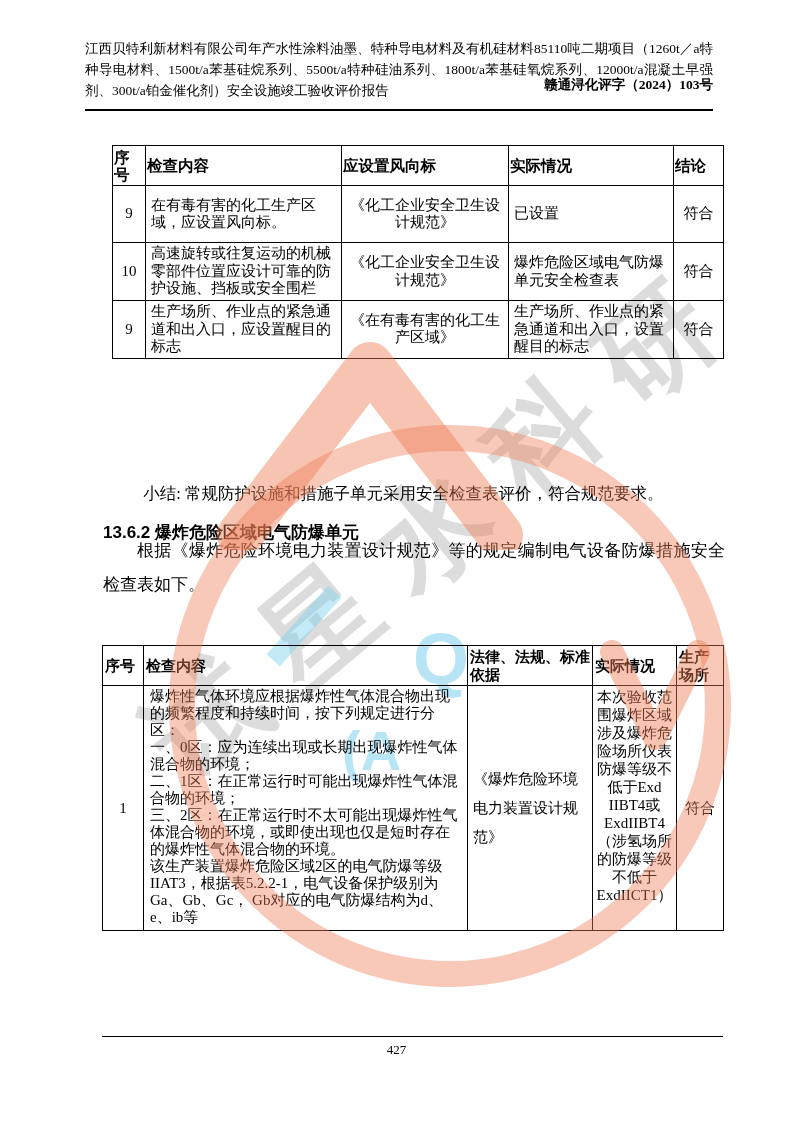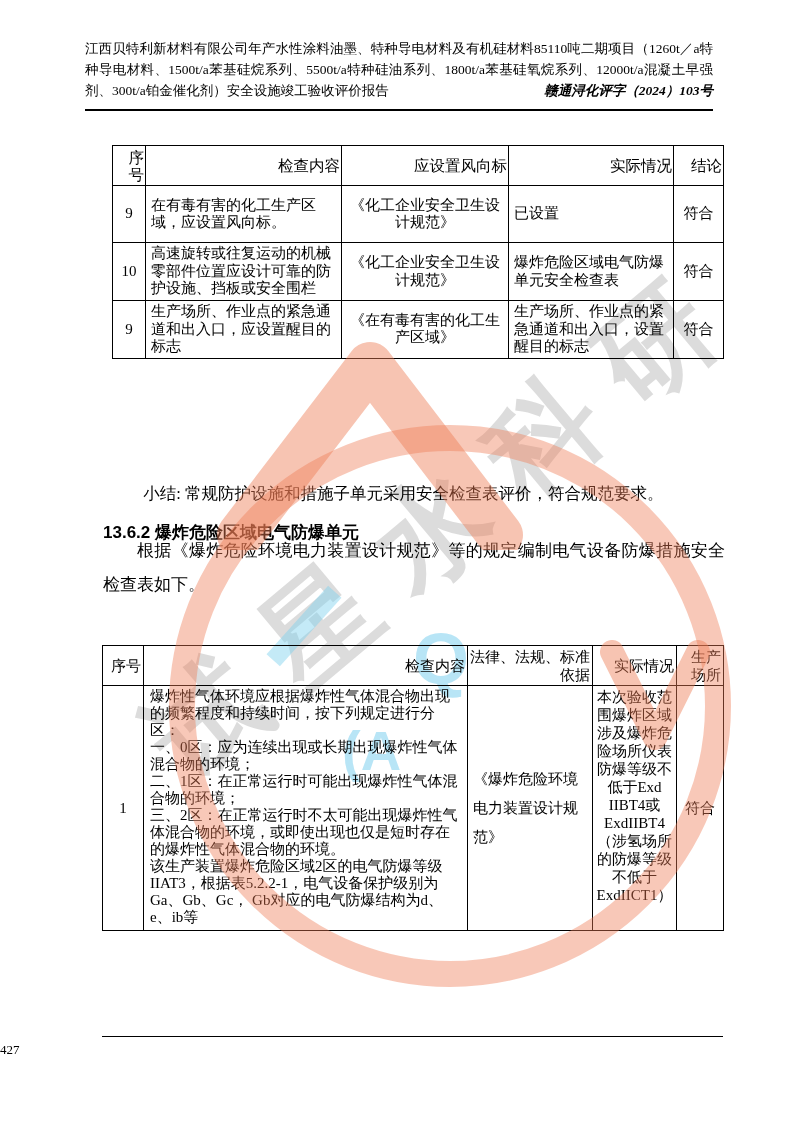--- a/index.html
+++ b/index.html
@@ -30,26 +30,26 @@
   .wm-ring-lower{left:169px;top:425px;width:562px;height:562px;}
   .wm-arch-svg{position:absolute;left:215px;top:340px;}
   .wm-v-svg{position:absolute;left:600px;top:640px;}
 
   
   .doc-header{
     position:absolute;left:85px;top:38px;width:628px;
     font-size:13.5px;line-height:21px;text-align:justify;
     border-bottom:2px solid #000;padding-bottom:8px;
   }
-  .doc-number{position:absolute;right:0;bottom:8px;font-weight:bold;background:transparent;font-style:italic;}
+  .doc-number{position:absolute;right:0;bottom:14px;font-weight:bold;background:transparent;}
 
   
   table{border-collapse:collapse;table-layout:fixed;}
   th,td{border:1.6px solid #000;padding:2px 5px;overflow:hidden;}
-  th{font-weight:normal;text-align:right;vertical-align:middle;}
+  th{font-weight:bold;text-align:left;vertical-align:middle;}
 
   .t1{position:absolute;left:112px;top:145px;width:611px;font-size:15px;line-height:17.5px;}
   .t1 col.c1{width:33px;}.t1 col.c2{width:196px;}.t1 col.c3{width:167px;}
   .t1 col.c4{width:165px;}.t1 col.c5{width:50px;}
   .t1 thead tr{height:40px;}
   .t1 th{font-size:15.5px;line-height:17px;padding:2px 1px;}
   .t1 tr.r0{height:103px;} .t1 tr.r1{height:57px;} .t1 tr.r2{height:58px;} .t1 tr.r3{height:57px;}
   .t1 td{vertical-align:middle;}
   .t1 tr.r0 td{vertical-align:top;}
   .t1 .c-no,.t1 .c-conc{text-align:center;}
@@ -76,21 +76,21 @@
   .t2 tr.r0{height:245px;}
   .t2 .c-no{text-align:center;vertical-align:middle;}
   .t2 .c-content{text-align:left;vertical-align:top;white-space:pre-line;
     line-height:17px;padding:2px 6px;}
   .t2 .c-basis{text-align:left;vertical-align:middle;line-height:29px;padding:0 5px;}
   .t2 .c-actual{text-align:center;vertical-align:top;line-height:18px;padding:2px 2px;}
   .t2 .c-conc{text-align:center;vertical-align:middle;}
 
   
   .footer-rule{position:absolute;left:102px;top:1036px;width:621px;border-top:1.6px solid #000;}
-  .page-number{position:absolute;left:0;top:1042px;width:793px;font-size:13px;}
+  .page-number{position:absolute;left:0;top:1042px;width:793px;text-align:center;font-size:13px;}
 </style>
 </head>
 <body>
 
 <div class="layer" id="wm-gray-layer">
   <div class="wm-gray-text">试星水科研</div>
   <span class="wm-blue wm-blue-q">Q</span>
   <span class="wm-blue wm-blue-a">(A</span>
   <span class="wm-blue-bar"></span>
 </div>

